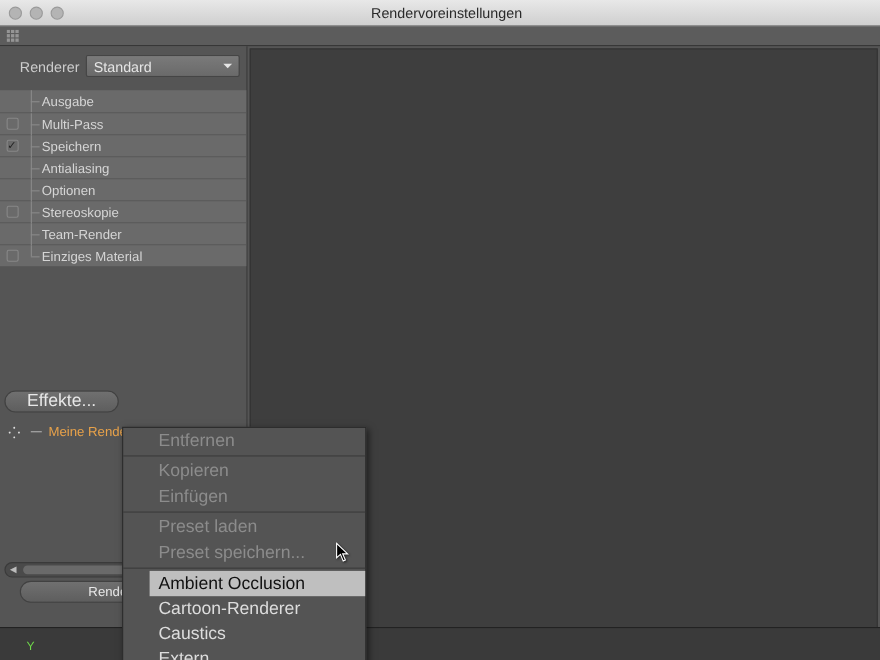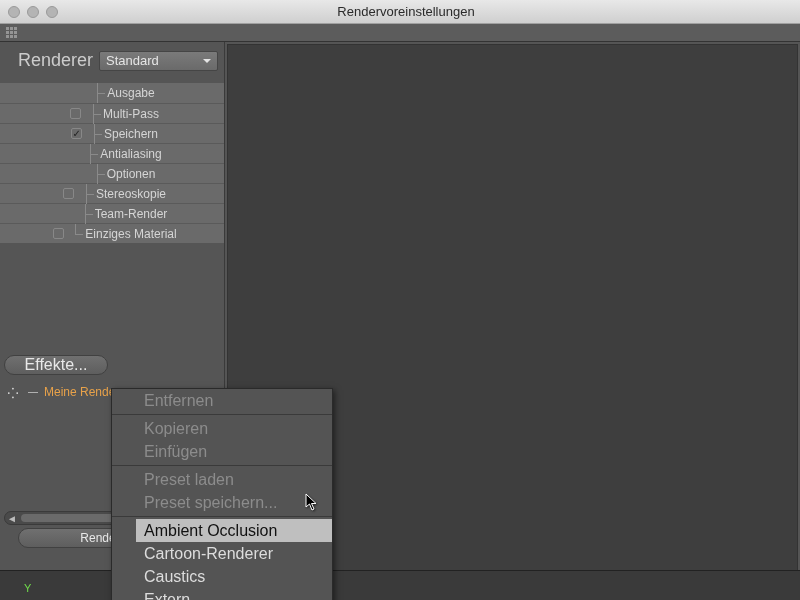--- a/index.html
+++ b/index.html
@@ -15,31 +15,31 @@
   .tl { width: 12px; height: 12px; border-radius: 50%; background: #b4b4b4; border:1px solid #9a9a9a; }
   .title { position:absolute; left:12px; right:0; text-align:center; font-size:13px; color:#2a2a2a; pointer-events:none;}
   .iconbar { height: 18px; background: #5c5c5c; border-bottom:1px solid #333; display:flex; align-items:center; padding-left:6px;}
   .grid-icon { width:12px; height:12px; opacity:.6; }
 
   .body { position:absolute; top:42px; left:0; right:0; bottom:0; display:flex; background:#555; }
 
   
   .left { width:225px; background:#555; border-right:1px solid #3a3a3a; position:relative; }
   .renderer-row { display:flex; align-items:center; gap:6px; padding:8px 6px 10px 18px; }
-  .renderer-label { color:#ccc; font-size:18px; }
+  .renderer-label { color:#ccc; font-size:13px; }
   .dropdown {
     flex:1; height:20px; background:linear-gradient(#7a7a7a,#6a6a6a);
     border:1px solid #454545; border-radius:2px; display:flex; align-items:center; padding:0 6px;
     color:#e5e5e5; font-size:12px; position:relative;text-align:center;
   }
   .dropdown::after{ content:""; position:absolute; right:6px; top:7px; border:4px solid transparent; border-top-color:#e5e5e5;}
   .tree { padding: 2px 0; }
   .tree-row {
     display:flex; align-items:center; height:20px;
-    background:#6a6a6a; border-top:1px solid #5a5a5a;justify-content:center;
+    background:#6a6a6a; border-top:1px solid #5a5a5a;
   }
   .tree-row:first-child{ border-top:none; }
   .cb-cell { width:22px; display:flex; justify-content:center; }
   .cb { width:11px; height:11px; border:1px solid #888; background:#6a6a6a; border-radius:2px; }
   .cb.checked::after{ content:"✓"; color:#222; font-size:10px; line-height:9px; display:block; }
   .branch { width:14px; height:20px; position:relative; }
   .branch::before{ content:""; position:absolute; left:6px; top:0; bottom:0; width:1px; background:#8a8a8a;}
   .branch::after{ content:""; position:absolute; left:6px; top:10px; width:8px; height:1px; background:#8a8a8a;}
   .branch.last::before{ bottom:10px; }
   .tree-label { color:#d5d5d5; font-size:12px; padding-left:2px; }

